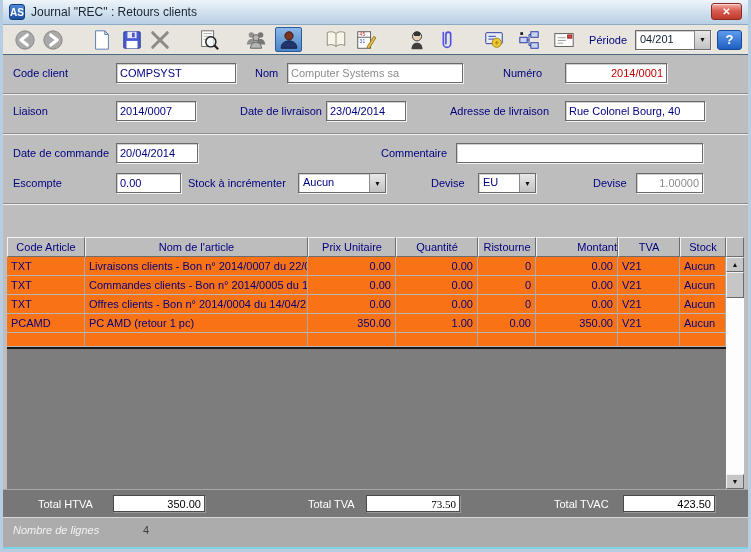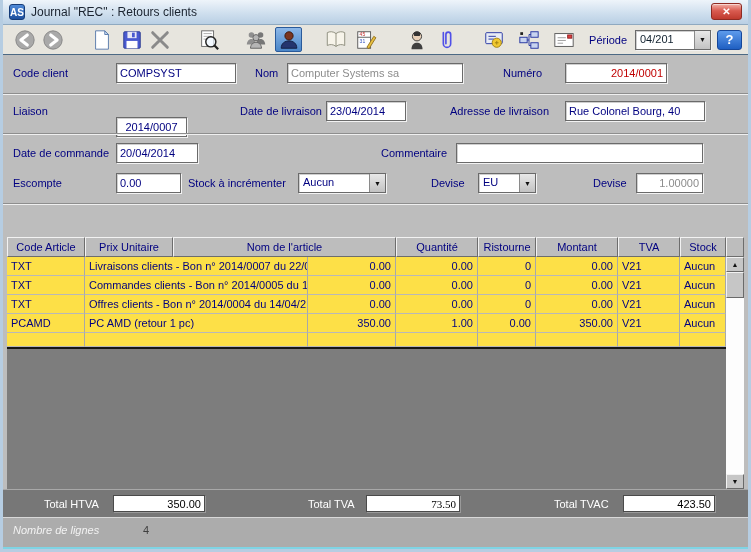--- a/index.html
+++ b/index.html
@@ -59,30 +59,30 @@
   .fcombo .val { color:#000080; }
   
   .table-zone { height:252px; background:#bdbdbd; padding:0 4px; }
   .grid-wrap { display:flex; height:252px; background:#7d7d7d; }
   .grid { width:719px; display:flex; flex-direction:column; }
   .thead { display:flex; height:20px; }
   .th {
     background:#bdbdbd; color:#000080; font-size:11px; text-align:center; line-height:18px;
     border:1px solid; border-color:#f2f2f2 #6d6d6d #6d6d6d #f2f2f2; overflow:hidden; white-space:nowrap;
   }
-  .tr { display:flex; height:19px; background:#fde047; }
+  .tr { display:flex; height:19px; background:#f97316; }
   .td {
     font-size:11px; color:#000080; line-height:18px; white-space:nowrap; overflow:hidden;
     border-right:1px solid #a8a8a8; border-bottom:1px solid #b8b8b8; padding:0 4px;
   }
   .td.num { text-align:right; }
   .tr.empty { height:14px; }
   .grid-endline { height:2px; background:#161616; }
   .grid-filler { flex:1; background:#7d7d7d; }
-  .c0{width:78px;} .c1{width:223px;} .c2{width:88px;} .c3{width:82px;} .c4{width:58px;} .c5{width:82px;} .c6{width:62px;} .c7{width:46px;}
+  .c0{width:78px;} .c1{width:223px;} .c2{width:88px;} .c3{width:82px;} .c4{width:58px;} .c5{width:82px;text-align:right;} .c6{width:62px;} .c7{width:46px;}
   
   .vscroll { width:18px; display:flex; flex-direction:column; }
   .scroll-head { height:20px; background:#bdbdbd; border:1px solid; border-color:#f2f2f2 #6d6d6d #6d6d6d #f2f2f2; }
   .sbtn { height:15px; background:#c6c6c6; border:1px solid; border-color:#f2f2f2 #6a6a6a #6a6a6a #f2f2f2; font-size:7px; color:#111; display:flex; align-items:center; justify-content:center; }
   .sthumb { height:26px; background:#c6c6c6; border:1px solid; border-color:#f2f2f2 #6a6a6a #6a6a6a #f2f2f2; }
   .strack { flex:1; background:#fdfdfd; }
   
   .totals { position:relative; height:28px; background:#777777; border-top:1px solid #a8a8a8; }
   .tlabel { position:absolute; top:8px; font-size:11px; color:#fff; }
   .tinput { position:absolute; top:5px; height:17px; font-family:"Liberation Sans",sans-serif; font-size:11px; color:#000;
@@ -226,21 +226,21 @@
     <span class="flabel" style="left:10px; top:12px">Code client</span>
     <input class="finput" style="left: 113px; top: 8px; width: 120px;" value="COMPSYST">
     <span class="flabel" style="left:252px; top:12px">Nom</span>
     <input class="finput gray" style="left: 284px; top: 8px; width: 176px;" readonly="" value="Computer Systems sa">
     <span class="flabel" style="left:500px; top:12px">Numéro</span>
     <input class="finput red" style="left: 562px; top: 8px; width: 102px;" value="2014/0001">
 
     <div class="divider" style="top:38px"></div>
 
     <span class="flabel" style="left:10px; top:50px">Liaison</span>
-    <input class="finput" style="left: 113px; top: 62px; width: 71px; text-align: center;" value="2014/0007">
+    <input class="finput" style="left: 113px; top: 46px; width: 80px;" value="2014/0007">
     <span class="flabel" style="left:237px; top:50px">Date de livraison</span>
     <input class="finput" style="left: 323px; top: 46px; width: 80px;" value="23/04/2014">
     <span class="flabel" style="left:447px; top:50px">Adresse de livraison</span>
     <input class="finput" style="left: 562px; top: 46px; width: 140px;" value="Rue Colonel Bourg, 40">
 
     <div class="divider" style="top:78px"></div>
 
     <span class="flabel" style="left:10px; top:92px">Date de commande</span>
     <input class="finput" style="left: 113px; top: 88px; width: 82px;" value="20/04/2014">
     <span class="flabel" style="left:378px; top:92px">Commentaire</span>
@@ -266,22 +266,22 @@
     <input class="finput gray right" style="left: 633px; top: 118px; width: 67px;" readonly="" value="1.00000">
 
     <div class="divider" style="top:148px"></div>
   </div>
 
   <div class="table-zone">
     <div class="grid-wrap">
       <div class="grid">
         <div class="thead">
           <div class="th c0">Code Article</div>
+          <div class="th c1">Nom de l'article</div>
           <div class="th c2">Prix Unitaire</div>
-          <div class="th c1">Nom de l'article</div>
           <div class="th c3">Quantité</div>
           <div class="th c4">Ristourne</div>
           <div class="th c5">Montant</div>
           <div class="th c6">TVA</div>
           <div class="th c7">Stock</div>
         </div>
 
         <div class="tr">
           <div class="td c0">TXT</div>
           <div class="td c1">Livraisons clients - Bon n° 2014/0007 du 22/0</div>
@@ -344,21 +344,21 @@
         <div class="sthumb"></div>
         <div class="strack"></div>
         <div class="sbtn">
             <span>▼</span>
           </div>
       </div>
     </div>
   </div>
 
   <div class="totals">
-    <span class="tlabel" style="left:41px">Total HTVA</span>
+    <span class="tlabel" style="left:35px">Total HTVA</span>
     <input class="tinput" style="left: 110px; width: 92px;" readonly="" value="350.00">
     <span class="tlabel" style="left:305px">Total TVA</span>
     <input class="tinput" style="left: 363px; width: 94px; font-family: Liberation Serif, serif;" readonly="" value="73.50">
     <span class="tlabel" style="left:551px">Total TVAC</span>
     <input class="tinput" style="left: 620px; width: 92px;" readonly="" value="423.50">
   </div>
 
   <div class="statusbar">
     <span class="status-label">Nombre de lignes</span>
     <span class="status-value">4</span>

